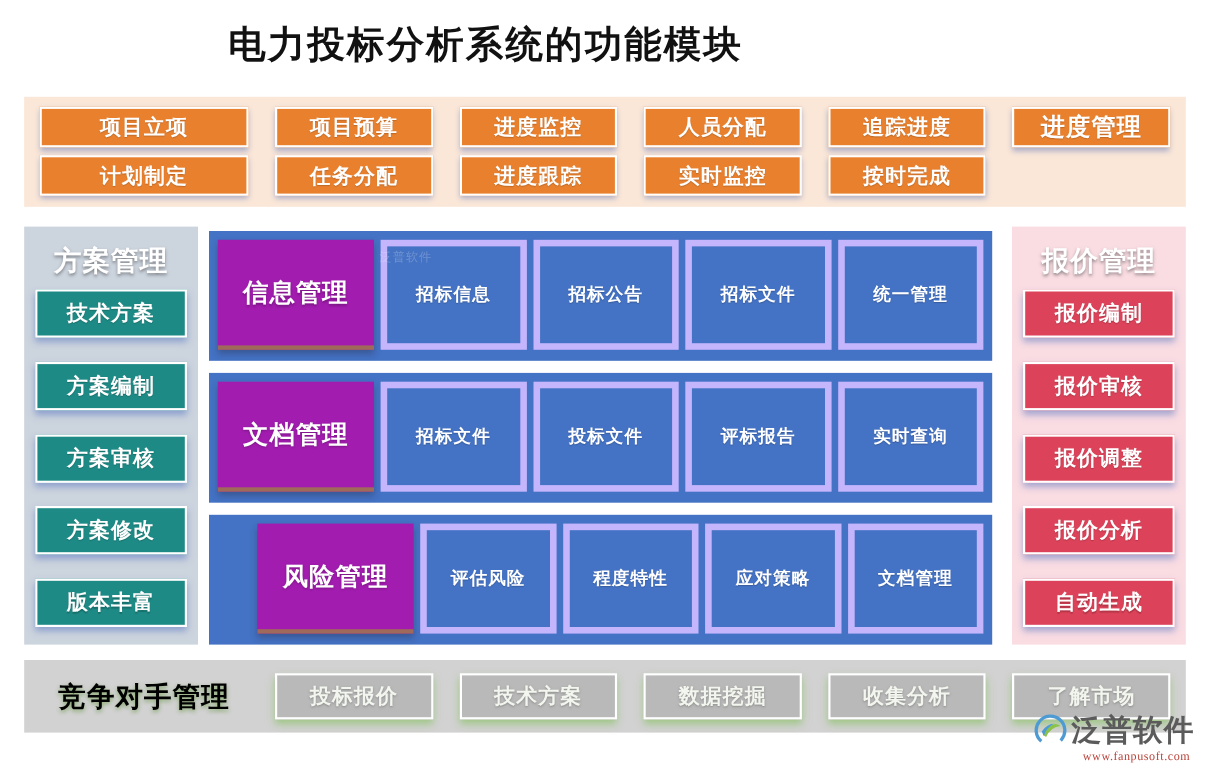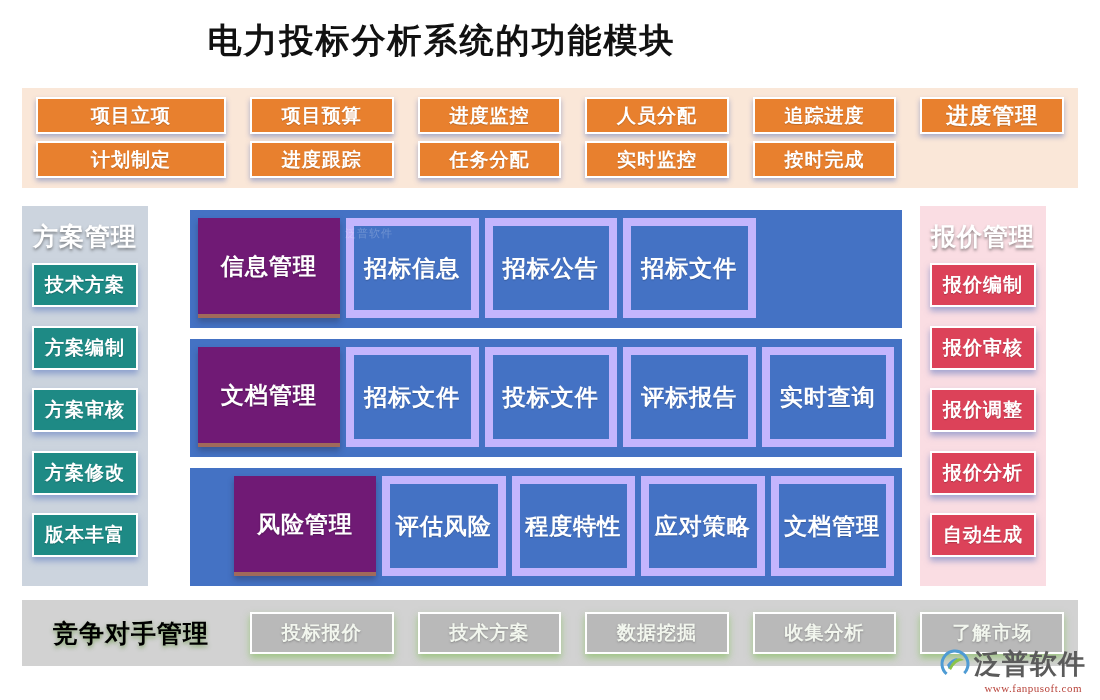--- a/index.html
+++ b/index.html
@@ -44,22 +44,22 @@
     box-shadow: 0 3px 5px rgba(70,100,180,.45);
     letter-spacing: 1px;
     white-space: nowrap;
   }
   .btn-orange.lead { font-size: 22px; }
 
   
   .mid { position: absolute; left: 0; top: 206px; width: 1100px; height: 380px; }
 
   .side-panel {
-    position: absolute; top: 0; width: 126px; height: 380px;
-    padding: 8px 10px 23px 10px;
+    position: absolute; top: 0; width: 158px; height: 380px;
+    padding: 8px 10px 10px 10px;
     display: flex; flex-direction: column; align-items: stretch;
   }
   .side-left  { left: 22px;  background: #CCD4DE; }
   .side-right { left: 920px; background: #FADDE3; }
 
   .side-head {
     text-align: center; font-size: 25px; font-weight: bold;
     color: #ffffff; text-shadow: 0 2px 3px rgba(60,60,60,.55);
     letter-spacing: 1px; margin: 6px 0 10px 0; white-space: nowrap;
   }
@@ -84,32 +84,32 @@
     grid-template-columns: 142px 1fr 1fr 1fr 1fr;
     align-items: stretch;
     padding: 8px 8px 10px 8px;
     column-gap: 6px;
   }
   .blue-row.r1 { top: 4px; }
   .blue-row.r2 { top: 133px; }
   .blue-row.r3 { top: 262px; padding-left: 44px; }
 
   .blue-label {
-    background: #701a75;
+    background: #a21caf;
     display: flex; align-items: center; justify-content: center;
     font-size: 23px; font-weight: bold; color: #ffffff;
     text-shadow: 0 1px 2px rgba(0,0,0,.25);
     letter-spacing: 1px; white-space: nowrap;
     border-bottom: 4px solid #A06A5A;
     box-shadow: 0 4px 6px rgba(40,40,60,.35);
   }
   .blue-cell {
-    border: 8px solid #c4b5fd;
-    display: flex; align-items: center; justify-content: center;
-    font-size: 23px; font-weight: bold; color: #ffffff;
+    border: 6px solid #c4b5fd;
+    display: flex; align-items: center; justify-content: center;
+    font-size: 16px; font-weight: bold; color: #ffffff;
     text-shadow: 0 1px 1px rgba(0,0,0,.2);
     letter-spacing: 1px; white-space: nowrap;
     background: transparent;
   }
 
   
   .wm-inline {
     position: absolute; left: 155px; top: 16px;
     font-size: 11px; color: rgba(255,255,255,.22);
     font-family: "Liberation Sans", sans-serif; letter-spacing: 1px;
@@ -169,22 +169,22 @@
     <div class="orange-grid">
 
       <div class="btn-orange">项目立项</div>
       <div class="btn-orange">项目预算</div>
       <div class="btn-orange">进度监控</div>
       <div class="btn-orange">人员分配</div>
       <div class="btn-orange">追踪进度</div>
 
       <div class="btn-orange lead">进度管理</div>
       <div class="btn-orange">计划制定</div>
+      <div class="btn-orange">任务分配</div>
       <div class="btn-orange">进度跟踪</div>
-      <div class="btn-orange">任务分配</div>
       <div class="btn-orange">实时监控</div>
       <div class="btn-orange">按时完成</div>
     </div>
   </div>
 
   <div class="mid">
 
     <div class="side-panel side-left">
       <div class="side-head">方案管理</div>
       <div class="side-list">
@@ -196,20 +196,21 @@
       </div>
     </div>
 
     <div class="center">
 
       <div class="blue-row r1">
         <div class="blue-label">信息管理</div>
         <div class="blue-cell">招标信息</div>
         <div class="blue-cell">招标公告</div>
         <div class="blue-cell">招标文件</div>
+        <div class="blue-cell">统一管理</div>
         <div class="wm-inline">泛普软件</div>
       </div>
 
       <div class="blue-row r2">
         <div class="blue-label">文档管理</div>
         <div class="blue-cell">招标文件</div>
         <div class="blue-cell">投标文件</div>
         <div class="blue-cell">评标报告</div>
         <div class="blue-cell">实时查询</div>
       </div>

